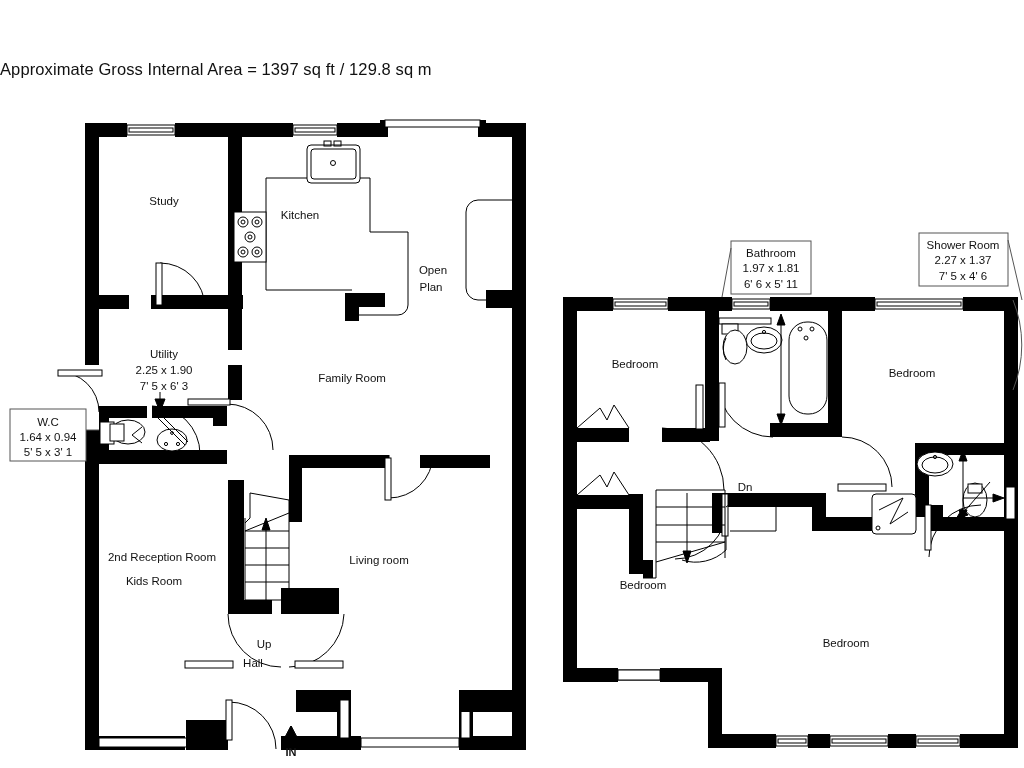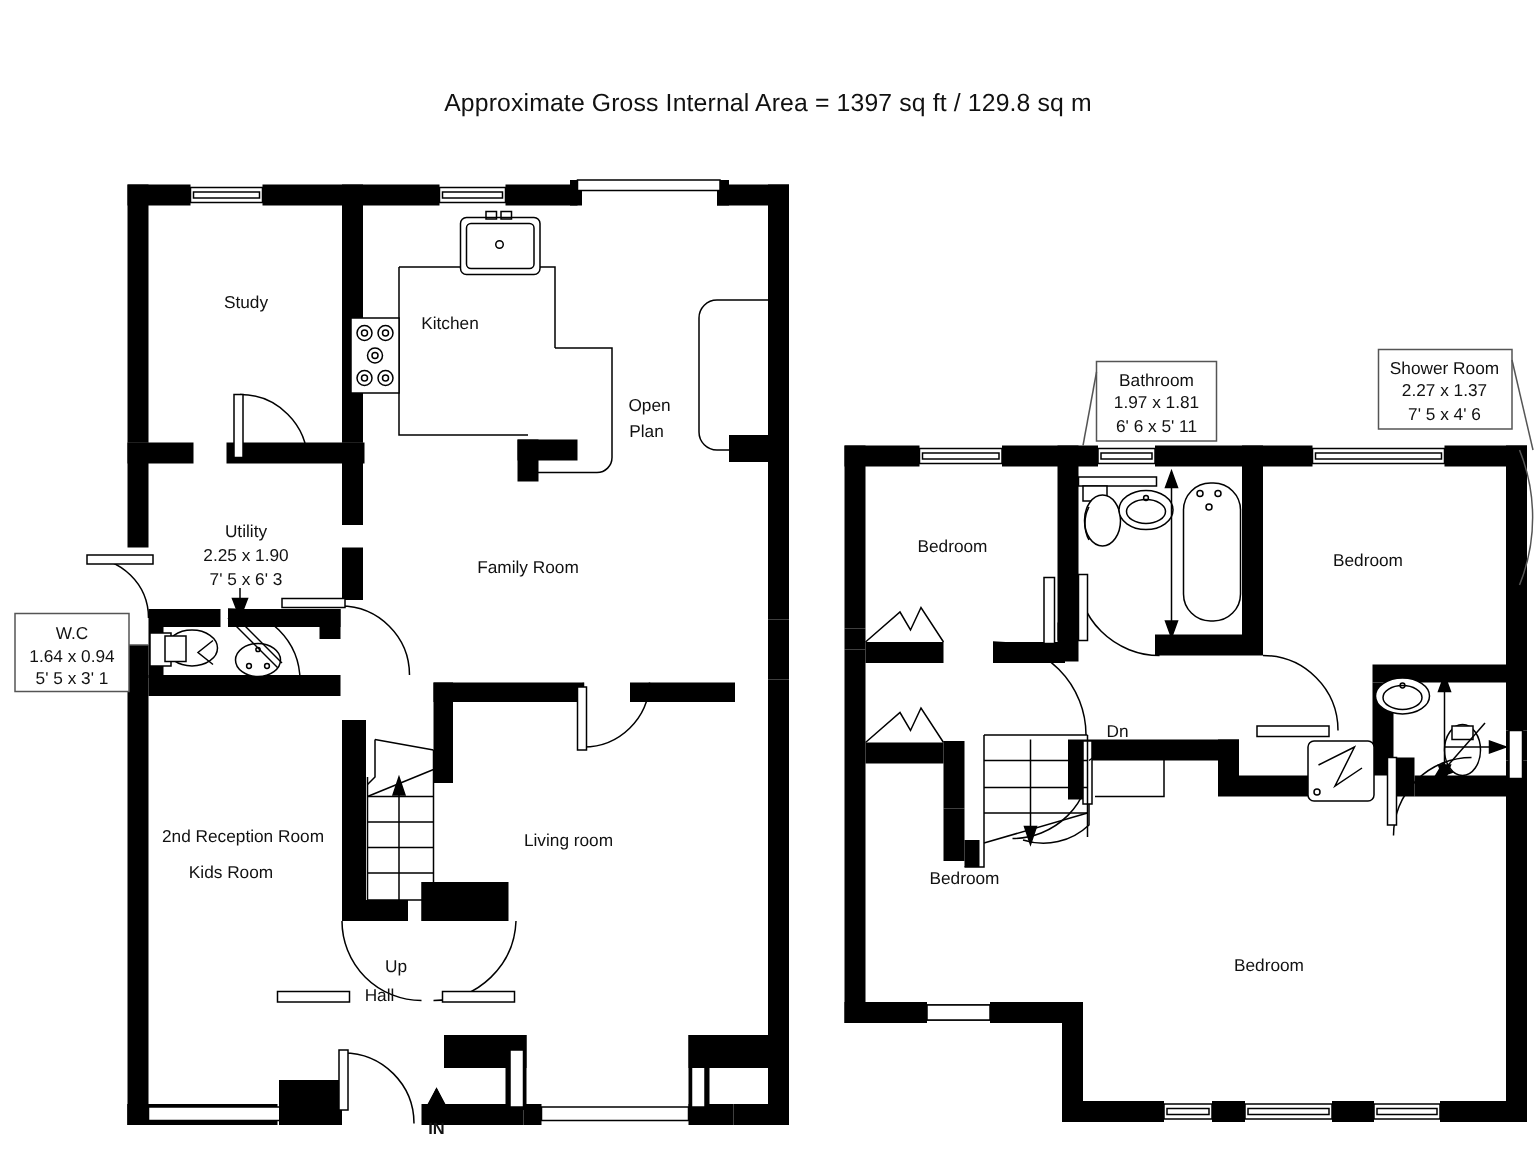--- a/index.html
+++ b/index.html
@@ -1,19 +1,19 @@
 <!DOCTYPE html>
 <html><head>
 <meta charset="utf-8">
 <style>
   html,body{margin:0;padding:0;background:#ffffff;}
   body{width:1024px;height:768px;position:relative;overflow:hidden;
        font-family:"Liberation Sans","DejaVu Sans",sans-serif;color:#000;}
   #page{position:absolute;inset:0;width:1024px;height:768px;}
-  .title{position:absolute;left:0;top:60px;width:1024px;text-align:center;
+  .title{position:absolute;left:0;top:60px;width:1024px;text-align:left;
          font-size:16.5px;letter-spacing:.1px;color:#111;}
   svg{position:absolute;left:0;top:0;}
   .rmlabel{font-family:"Liberation Sans","DejaVu Sans",sans-serif;font-size:11.5px;fill:#111;text-anchor:middle;}
   .boxtxt{font-family:"Liberation Sans","DejaVu Sans",sans-serif;font-size:11.5px;fill:#111;text-anchor:middle;}
   .inlbl{font-family:"Liberation Sans","DejaVu Sans",sans-serif;font-size:11px;fill:#111;text-anchor:middle;font-weight:bold;}
   .wall{fill:#000;}
   .thin{fill:none;stroke:#000;stroke-width:1;}
   .fix{fill:#fff;stroke:#000;stroke-width:1;}
   .win{fill:#fff;stroke:#000;stroke-width:1;}
   .arrow{fill:#000;stroke:#000;stroke-width:1;}

